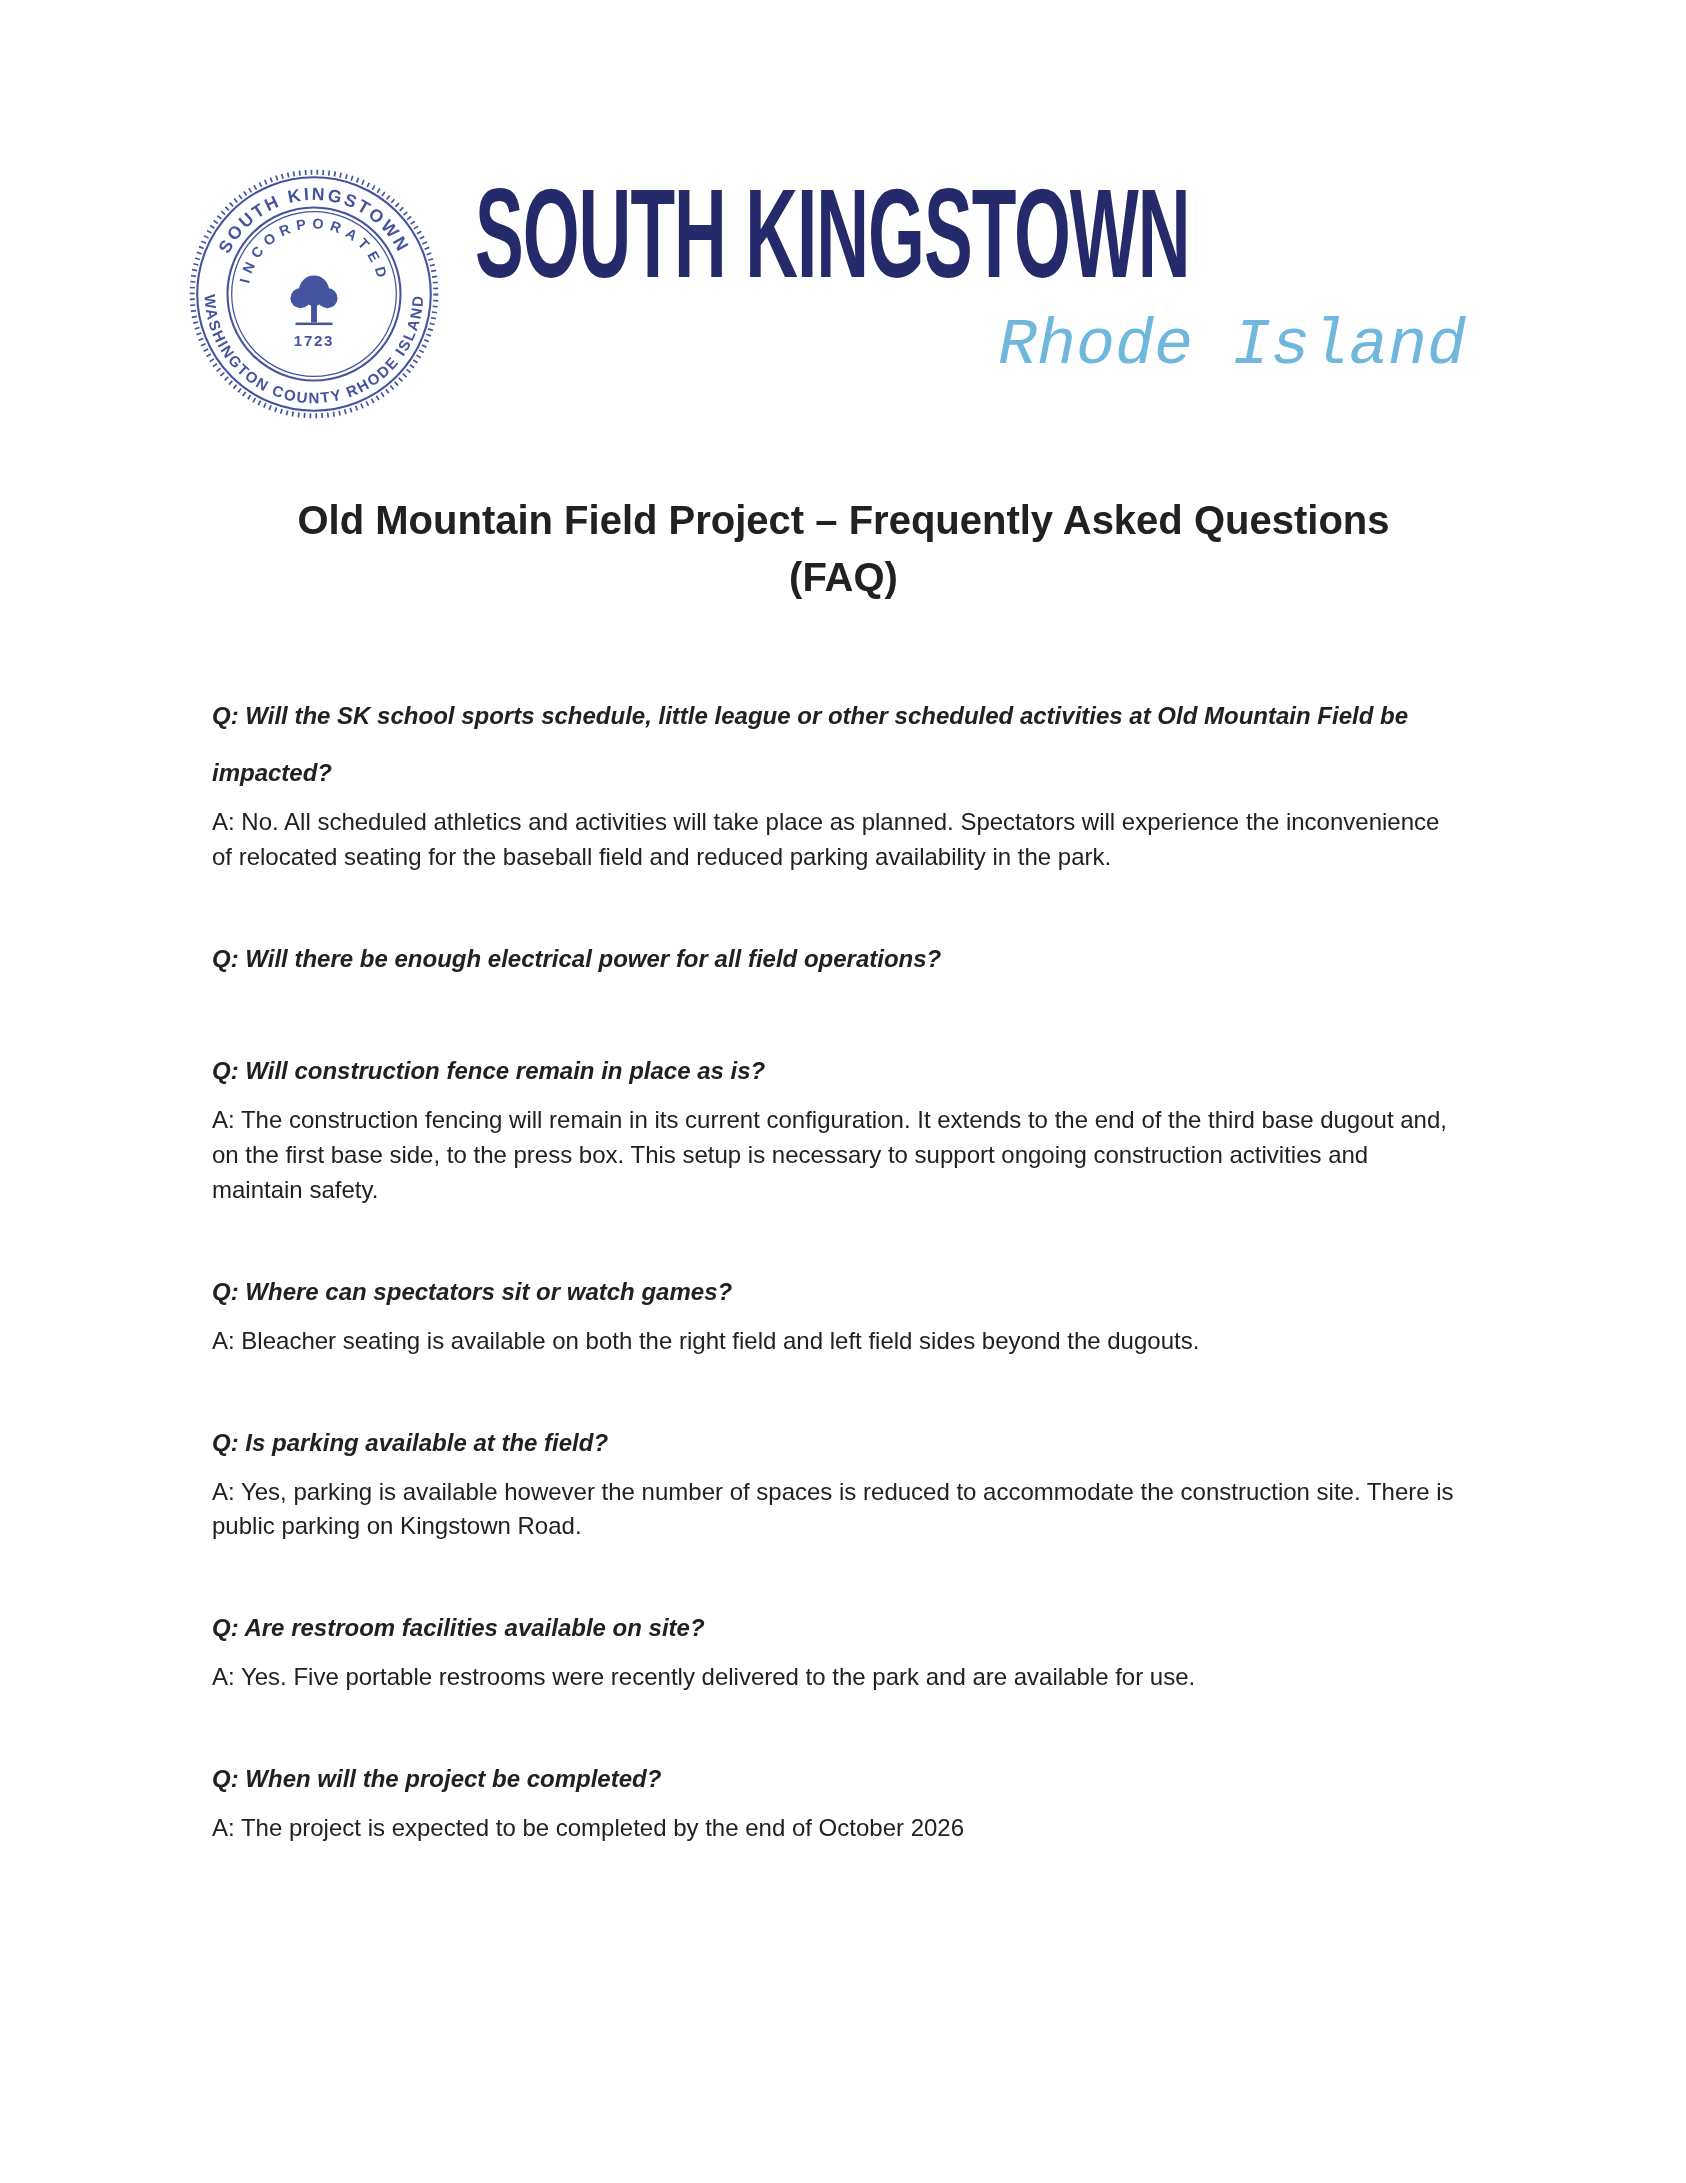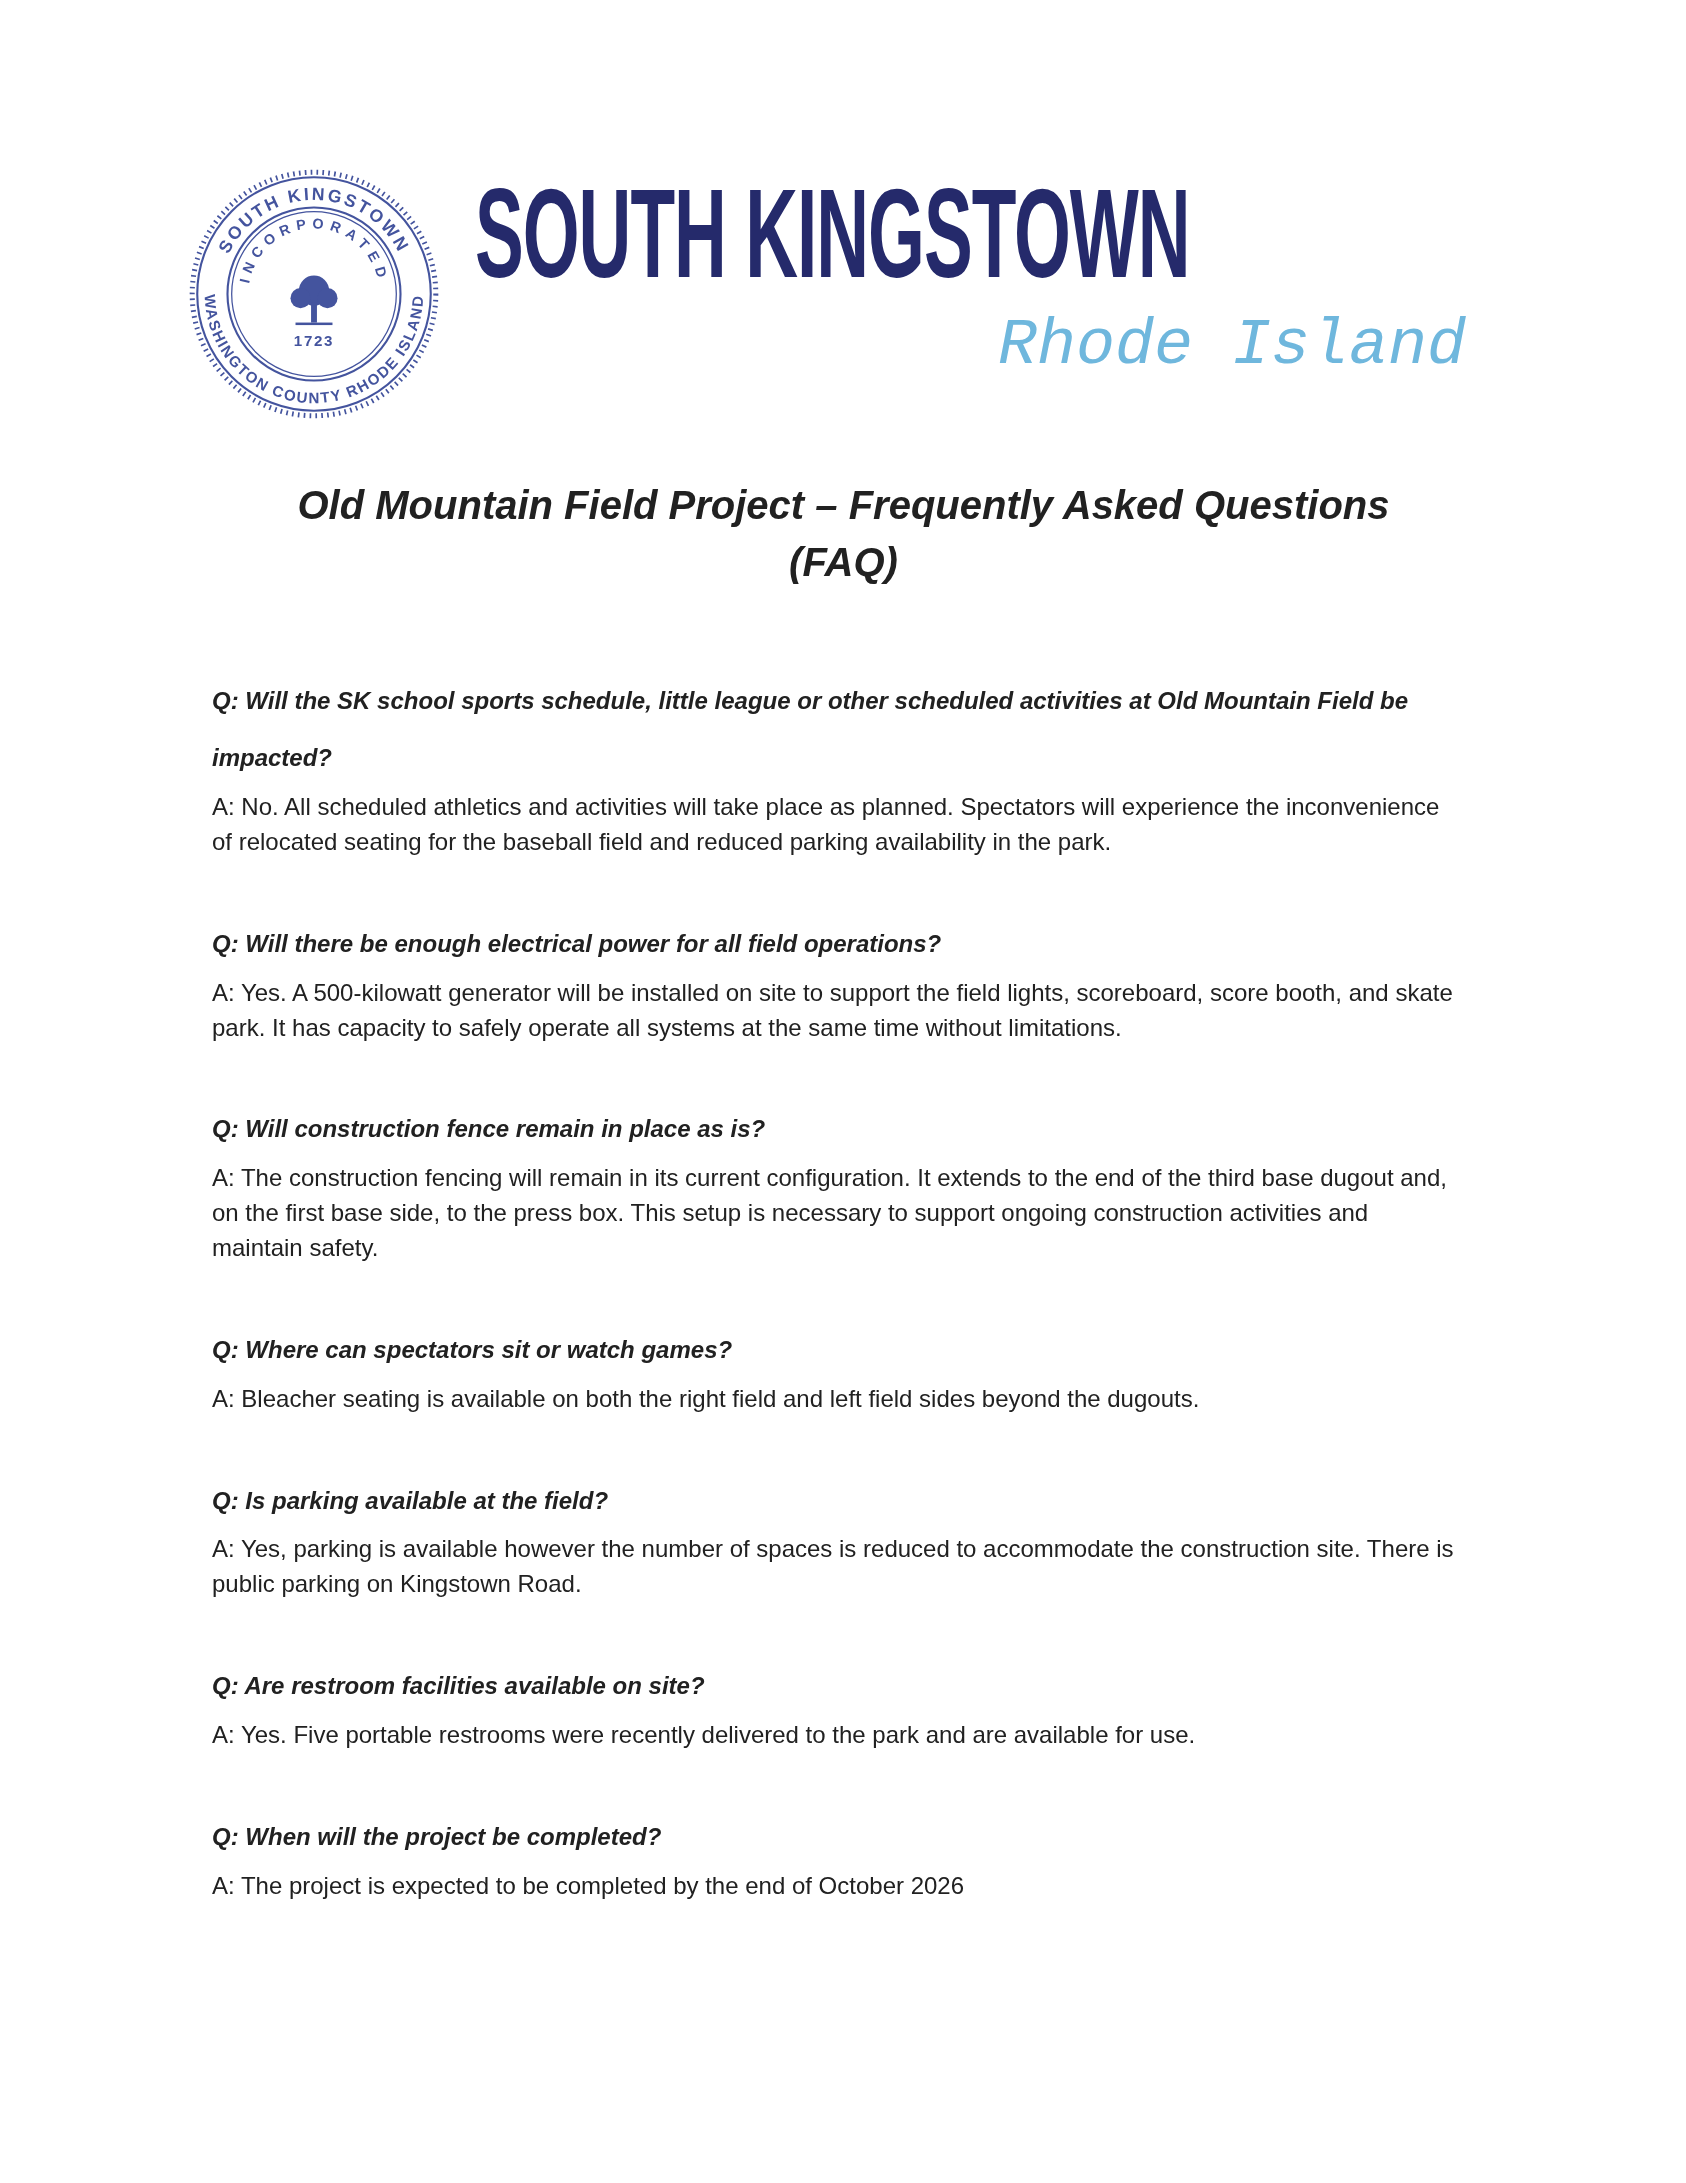--- a/index.html
+++ b/index.html
@@ -56,28 +56,27 @@
     text-align: right;
     font-family: Liberation Mono, monospace;
     font-style: italic;
     font-size: 65px;
     line-height: 1.1;
     color: var(--script_blue);
   }
 
   
   .doc-title {
-    margin: 57px auto 0 auto;
+    margin: 72px auto 0 auto;
     width: 1108px;
     text-align: center;
     font-size: 40px;
     font-weight: bold;
     line-height: 1.42;
     color: var(--text);
-    font-style: italic;
   }
 
   
   .faq-list {
     margin: 81px 215px 0 212px;
   }
   .faq-item { margin-bottom: 55px; }
   .faq-q {
     font-size: 24px;
     font-weight: bold;
@@ -156,21 +155,20 @@
   <h1 class="doc-title">Old Mountain Field Project – Frequently Asked Questions (FAQ)</h1>
 
   <div class="faq-list">
   <div class="faq-item">
     <p class="faq-q">Q: Will the SK school sports schedule, little league or other scheduled activities at Old Mountain Field be impacted?</p>
     <p class="faq-a">A: No. All scheduled athletics and activities will take place as planned. Spectators will experience the inconvenience of relocated seating for the baseball field and reduced parking availability in the park.</p>
   </div>
 
   <div class="faq-item">
     <p class="faq-q">Q: Will there be enough electrical power for all field operations?</p>
-    <p class="faq-a">A: Yes. A 500-kilowatt generator will be installed on site to support the field lights, scoreboard, score booth, and skate park. It has capacity to safely operate all systems at the same time without limitations.</p>
   </div>
 
   <div class="faq-item">
     <p class="faq-q">Q: Will construction fence remain in place as is?</p>
     <p class="faq-a">A: The construction fencing will remain in its current configuration. It extends to the end of the third base dugout and, on the first base side, to the press box. This setup is necessary to support ongoing construction activities and maintain safety.</p>
   </div>
 
   <div class="faq-item">
     <p class="faq-q">Q: Where can spectators sit or watch games?</p>
     <p class="faq-a">A: Bleacher seating is available on both the right field and left field sides beyond the dugouts.</p>

